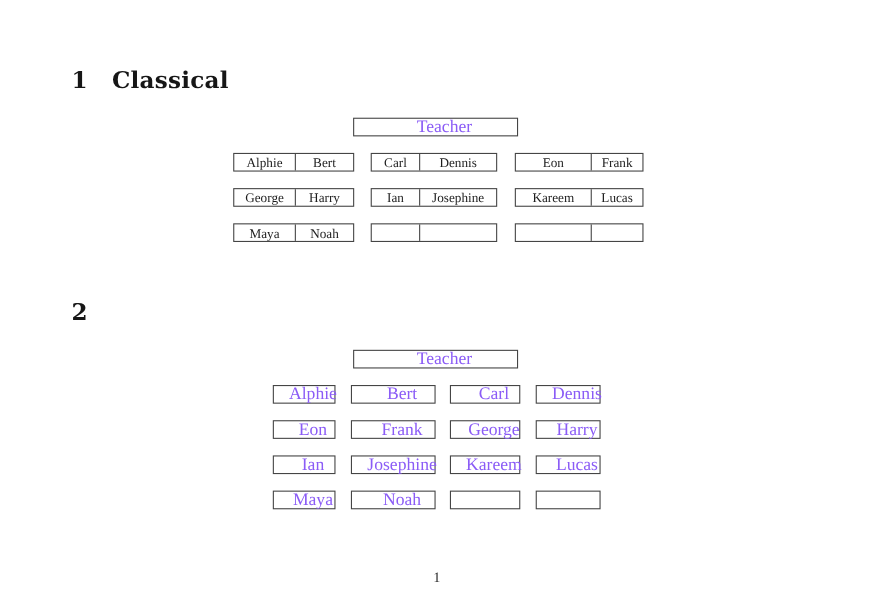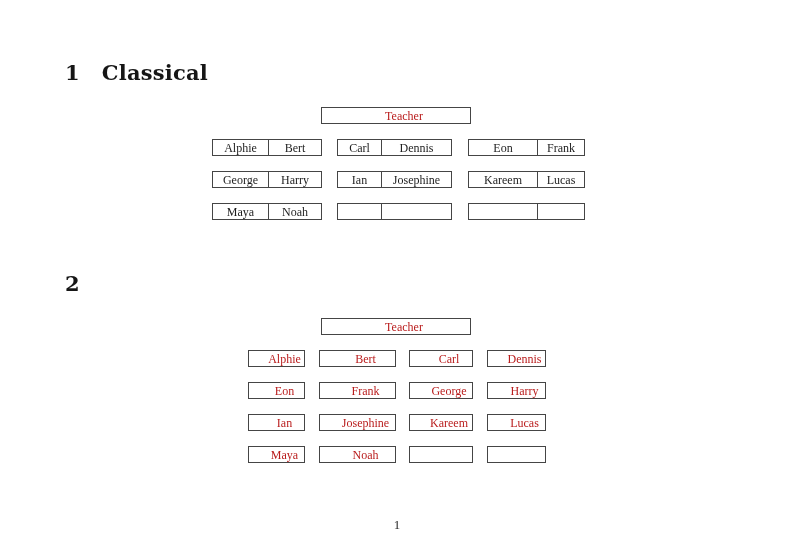--- a/index.html
+++ b/index.html
@@ -15,21 +15,21 @@
     letter-spacing:0.2px;
   }
   .h1 { left:65px; top:62px; }
   .h2 { left:65px; top:273px; }
   .box, .desk {
     position:absolute; height:17px; box-sizing:border-box;
     border:1px solid #454545; background:#ffffff;
   }
   .box {
     display:flex; align-items:center; justify-content:center;
-    font-size:12px; line-height:12px; color:#b91c1c;padding-left:16px;
+    font-size:16px; line-height:12px; color:#8b5cf6;padding-left:16px;
   }
   .desk { display:flex; }
   .seat {
     display:flex; align-items:center; justify-content:center;
     box-sizing:border-box; font-size:12px; line-height:12px; color:#1d1d1d;
   }
   .seat:last-child { flex:1; border-left:1px solid #454545; }
   
   .t1 { left:321px; top:107px; width:150px; }
   .t2 { left:321px; top:318px; width:150px; }

